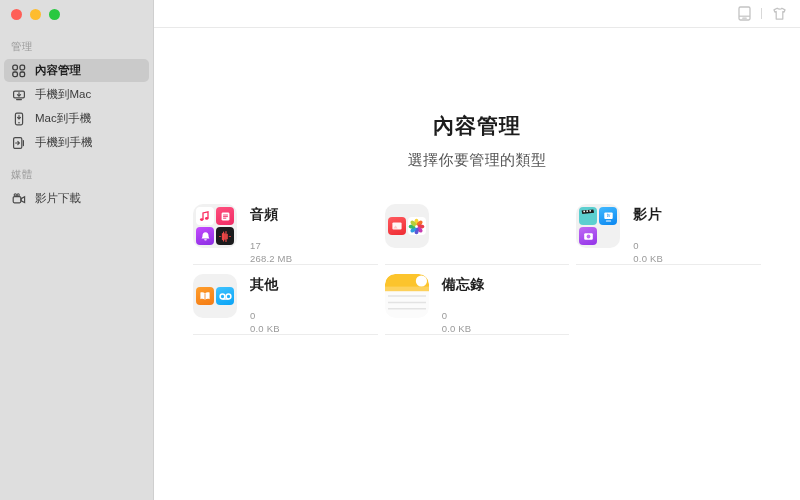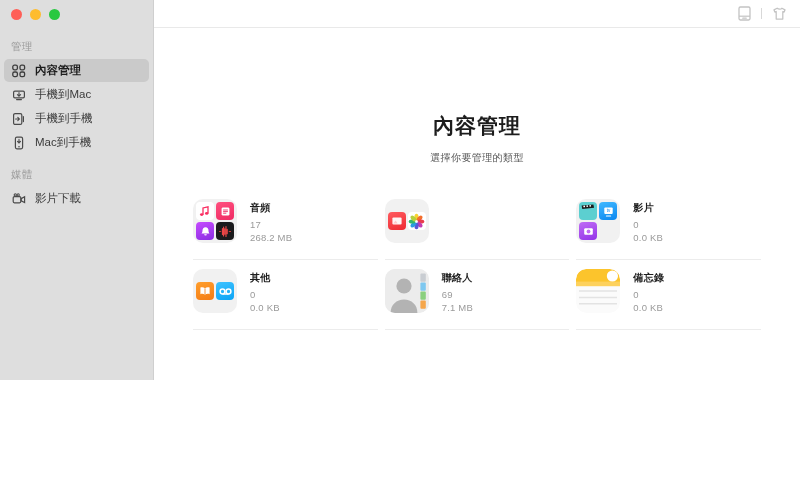--- a/index.html
+++ b/index.html
@@ -12,21 +12,21 @@
   #app {
     position: relative;
     width: 800px; height: 500px;
     display: flex;
     background: #ffffff;
   }
 
   
   .sidebar {
     width: 154px;
-    height: 380px;
+    height: 500px;
     background: #dedede;
     border-right: 1px solid #cfcfcf;
     flex: 0 0 154px;
     position: relative;
   }
   .traffic {
     height: 28px;
     display: flex;
     align-items: center;
     gap: 8px;
@@ -100,21 +100,21 @@
     padding-top: 84px;
     text-align: center;
   }
   .page-title {
     font-size: 21px;
     font-weight: bold;
     color: #1c1c1c;
     letter-spacing: 1px;
   }
   .page-sub {
-    font-size: 10px;
+    font-size: 15px;
     color: #555555;
     margin-top: 11px;
     letter-spacing: .4px;
   }
 
   .grid {
     margin: 25px auto 0 auto;
     width: 568px;
     display: grid;
     grid-template-columns: repeat(3, 1fr);
@@ -133,29 +133,29 @@
   }
   .card-icon {
     width: 44px; height: 44px;
     flex: 0 0 44px;
     border-radius: 10px;
     position: relative;
     overflow: hidden;
   }
   .card-text { padding-top: 2px; min-width: 0; }
   .card-name {
-    font-size: 10px;
+    font-size: 14px;
     font-weight: bold;
     color: #1f1f1f;
     letter-spacing: .3px;
   }
   .card-count, .card-size {
     font-size: 9.5px;
     color: #9a9a9a;
-    margin-top: 4px;
+    margin-top: 16px;
     letter-spacing: .2px;
   }
   .card-size { margin-top: 2px; }
 
   
   .tile-group {
     background: #f1f1f1;
     padding: 3px;
     display: grid;
     grid-template-columns: 18px 18px;
@@ -216,37 +216,37 @@
             <path d="M4.6 11.6 h4.8" stroke="#4a4a4a" stroke-width="1.2" stroke-linecap="round"></path>
             <path d="M7 4.6 v3.4 M5.4 6.6 L7 8.2 L8.6 6.6" stroke="#4a4a4a" stroke-width="1.1" fill="none" stroke-linecap="round"></path>
           </svg>
         </span>
         <span class="nav-label">手機到Mac</span>
       </div>
 
       <div class="nav-item">
         <span class="nav-ico">
           <svg width="14" height="14" viewBox="0 0 14 14">
+            <rect x="3.4" y="1.2" width="7.2" height="11.6" rx="1.5" fill="none" stroke="#4a4a4a" stroke-width="1.2"></rect>
+            <circle cx="7" cy="10.8" r="0.8" fill="#4a4a4a"></circle>
+            <path d="M7 3.4 v3.6 M5.5 5.4 L7 7 L8.5 5.4" stroke="#4a4a4a" stroke-width="1.1" fill="none" stroke-linecap="round"></path>
+          </svg>
+        </span>
+        <span class="nav-label">Mac到手機</span>
+      </div>
+
+      <div class="nav-item">
+        <span class="nav-ico">
+          <svg width="14" height="14" viewBox="0 0 14 14">
             <rect x="1.6" y="1.6" width="8.2" height="10.8" rx="1.5" fill="none" stroke="#4a4a4a" stroke-width="1.2"></rect>
             <path d="M3.6 7 h3.6 M5.8 5.4 L7.4 7 L5.8 8.6" stroke="#4a4a4a" stroke-width="1.1" fill="none" stroke-linecap="round"></path>
             <path d="M11.4 4.6 v5" stroke="#4a4a4a" stroke-width="1.2" stroke-linecap="round"></path>
           </svg>
         </span>
         <span class="nav-label">手機到手機</span>
-      </div>
-
-      <div class="nav-item">
-        <span class="nav-ico">
-          <svg width="14" height="14" viewBox="0 0 14 14">
-            <rect x="3.4" y="1.2" width="7.2" height="11.6" rx="1.5" fill="none" stroke="#4a4a4a" stroke-width="1.2"></rect>
-            <circle cx="7" cy="10.8" r="0.8" fill="#4a4a4a"></circle>
-            <path d="M7 3.4 v3.6 M5.5 5.4 L7 7 L8.5 5.4" stroke="#4a4a4a" stroke-width="1.1" fill="none" stroke-linecap="round"></path>
-          </svg>
-        </span>
-        <span class="nav-label">Mac到手機</span>
       </div>
 
       <div class="section-label spaced">媒體</div>
 
       <div class="nav-item">
         <span class="nav-ico">
           <svg width="14" height="14" viewBox="0 0 14 14">
             <rect x="1.2" y="4.6" width="7.6" height="6.2" rx="1.2" fill="none" stroke="#4a4a4a" stroke-width="1.2"></rect>
             <path d="M9.2 6.6 L12.6 4.8 v5.8 L9.2 8.8 z" fill="none" stroke="#4a4a4a" stroke-width="1.2"></path>
             <circle cx="3.3" cy="2.9" r="1.1" fill="none" stroke="#4a4a4a" stroke-width="1.1"></circle>
@@ -398,38 +398,20 @@
           </div>
           <div class="card-text">
             <div class="card-name">其他</div>
             <div class="card-count">0</div>
             <div class="card-size">0.0 KB</div>
           </div>
         </div>
 
 
 
-        <div class="card">
-          <div class="card-icon" style="background:#ececec;position:relative;">
-            <svg width="44" height="44" viewBox="0 0 44 44" style="display:block">
-              <rect x="0" y="0" width="44" height="44" rx="10" fill="#ececec"></rect>
-              <circle cx="19" cy="17" r="7.6" fill="#b3b3b3"></circle>
-              <path d="M5.6 44 c0 -8.2 6 -13.4 13.4 -13.4 s13.4 5.2 13.4 13.4 z" fill="#b3b3b3"></path>
-              <rect x="35.4" y="4.4" width="5.4" height="8.4" rx="1" fill="#c9cdd2"></rect>
-              <rect x="35.4" y="13.4" width="5.4" height="8.4" rx="1" fill="#7ec8f0"></rect>
-              <rect x="35.4" y="22.4" width="5.4" height="8.4" rx="1" fill="#8bd07f"></rect>
-              <rect x="35.4" y="31.4" width="5.4" height="8.4" rx="1" fill="#f5a64b"></rect>
-            </svg>
-          </div>
-          <div class="card-text">
-            <div class="card-name">聯絡人</div>
-            <div class="card-count">69</div>
-            <div class="card-size">7.1 MB</div>
-          </div>
-        </div>
 
         <div class="card">
           <div class="card-icon">
             <svg width="44" height="44" viewBox="0 0 44 44" style="display:block">
               <rect x="0" y="0" width="44" height="44" rx="10" fill="#fbfbfb"></rect>
               <path d="M0 10 a10 10 0 0 1 10 -10 h24 a10 10 0 0 1 10 10 v3 H0 z" fill="#fcc42c"></path>
               <rect x="0" y="12.6" width="44" height="4.6" fill="#fdd15c"></rect>
               <path d="M3 22 h38 M3 28.4 h38 M3 34.8 h38" stroke="#e3e3e3" stroke-width="1.5"></path>
               <circle cx="36.4" cy="7" r="5.6" fill="#ffffff"></circle>
             </svg>

